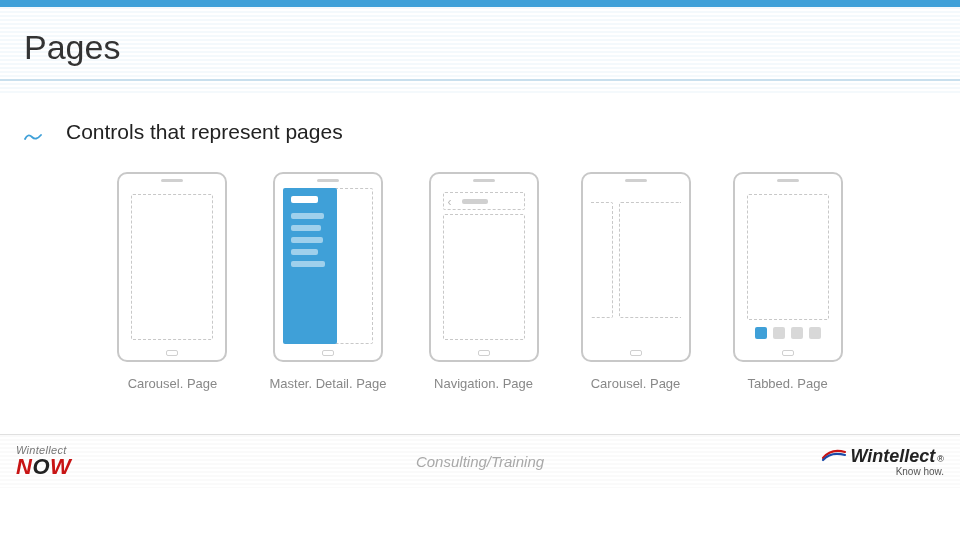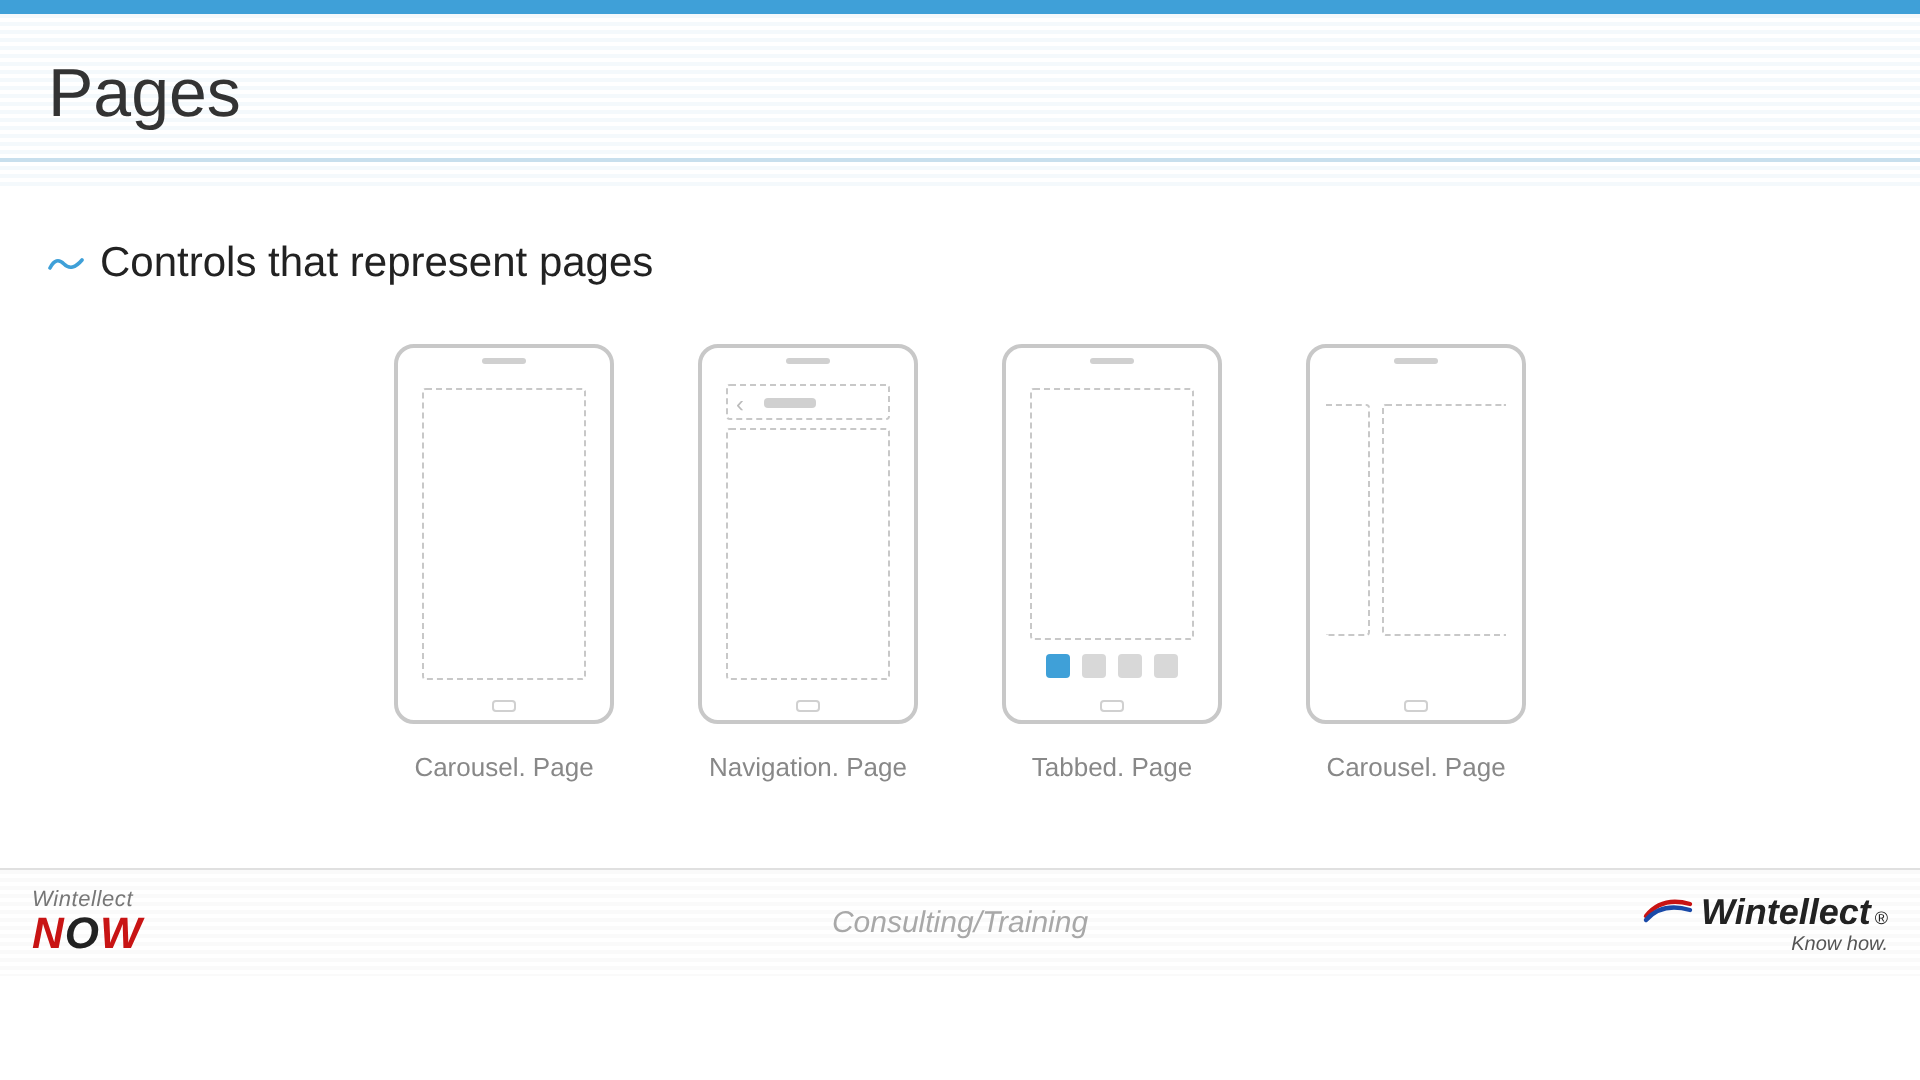--- a/index.html
+++ b/index.html
@@ -3,21 +3,21 @@
 <meta charset="utf-8">
 <style>
   * { box-sizing: border-box; margin: 0; padding: 0; }
   html, body { width: 960px; height: 540px; font-family: "Segoe UI", Arial, sans-serif; background: #fff; overflow: hidden; }
   .slide { position: relative; width: 960px; height: 488px; }
   .top-accent { height: 7px; background: #3fa0d8; position: absolute; top: 0; left: 0; right: 0; }
   .stripe-band { position: absolute; top: 7px; left: 0; right: 0; height: 86px;
     background: repeating-linear-gradient(#f4f9fc 0 2px, #ffffff 2px 4px); }
   .title { position: absolute; top: 28px; left: 24px; font-size: 34px; font-weight: 300; color: #333; }
   .title-rule { position: absolute; top: 79px; left: 0; right: 0; height: 2px; background: #c8dfed; }
-  .bullet-row { position: absolute; top: 120px; left: 24px; display: flex; align-items: center; gap: 8px; }
+  .bullet-row { position: absolute; top: 120px; left: 24px; display: flex; align-items: flex-end; gap: 24px; }
   .bullet-icon { width: 18px; height: 14px; position: relative; flex: none; }
   .bullet-icon svg { display: block; }
   .bullet-text { font-size: 21px; color: #222; }
   .diagram { position: absolute; top: 172px; left: 0; right: 0; display: flex; justify-content: center; gap: 42px; }
   .col { display: flex; flex-direction: column; align-items: center; gap: 14px; }
   .phone { width: 110px; height: 190px; border: 2px solid #c8c8c8; border-radius: 10px; background: #fff; position: relative; padding: 14px 8px 16px 8px; }
   .phone .ear { position: absolute; top: 5px; left: 50%; transform: translateX(-50%); width: 22px; height: 3px; background: #d0d0d0; border-radius: 2px; }
   .phone .home { position: absolute; bottom: 4px; left: 50%; transform: translateX(-50%); width: 12px; height: 6px; border: 1.5px solid #d0d0d0; border-radius: 2px; }
   .screen { width: 100%; height: 100%; position: relative; }
   .dashed { border: 1.5px dashed #c8c8c8; border-radius: 2px; }
@@ -57,21 +57,21 @@
   .logo-left .w { font-size: 11px; font-style: italic; color: #777; letter-spacing: 0.3px; }
   .logo-left .n { font-size: 22px; font-weight: 800; font-style: italic; letter-spacing: 0.5px; }
   .logo-left .n .red { color: #c81414; }
   .logo-left .n .blk { color: #222; }
   .footer-center { color: #a8a8a8; font-size: 15px; font-style: italic; position: absolute; left: 50%; transform: translateX(-50%); }
   .logo-right { display: flex; flex-direction: column; align-items: flex-end; line-height: 1; }
   .logo-right .row1 { display: flex; align-items: baseline; gap: 2px; }
   .logo-right .swoosh { display:inline-block; margin-right:2px; }
   .logo-right .brand { font-size: 18px; font-weight: 700; font-style: italic; color: #222; }
   .logo-right .reg { font-size: 9px; color: #222; vertical-align: super; }
-  .logo-right .tag { font-size: 10px; font-style: italic; color: #555; margin-top: 2px; }
+  .logo-right .tag { font-size: 10px; color: #555; margin-top: 2px; }
 </style>
 </head>
 <body>
 
 <div class="slide">
   <div class="top-accent"></div>
   <div class="stripe-band"></div>
   <div class="title">Pages</div>
   <div class="title-rule"></div>
 
@@ -90,63 +90,81 @@
       <div class="phone">
         <div class="ear"></div>
         <div class="screen">
           <div class="dashed content-box"></div>
         </div>
         <div class="home"></div>
       </div>
       <div class="caption">Carousel. Page</div>
     </div>
 
+    <div class="col">
+      <div class="phone">
+        <div class="ear"></div>
+        <div class="screen">
+          <div class="dashed md-detail"></div>
+          <div class="md-master">
+            <div class="md-line hl"></div>
+            <div class="md-line s1"></div>
+            <div class="md-line s2"></div>
+            <div class="md-line s3"></div>
+            <div class="md-line s4"></div>
+            <div class="md-line s5"></div>
+          </div>
+        </div>
+        <div class="home"></div>
+      </div>
+      <div class="caption">Master. Detail. Page</div>
+    </div>
 
     <div class="col">
       <div class="phone">
         <div class="ear"></div>
         <div class="screen">
           <div class="dashed nav-bar">
             <span class="nav-back">‹</span>
             <span class="nav-title"></span>
           </div>
           <div class="dashed nav-body"></div>
         </div>
         <div class="home"></div>
       </div>
       <div class="caption">Navigation. Page</div>
     </div>
 
     <div class="col">
       <div class="phone">
         <div class="ear"></div>
         <div class="screen">
+          <div class="dashed car-a"></div>
+          <div class="dashed car-b"></div>
+        </div>
+        <div class="home"></div>
+      </div>
+      <div class="caption">Carousel. Page</div>
+    </div>
+
+    <div class="col">
+      <div class="phone">
+        <div class="ear"></div>
+        <div class="screen">
           <div class="dashed tab-body"></div>
           <div class="tab-strip">
             <div class="tab-dot active"></div>
             <div class="tab-dot"></div>
             <div class="tab-dot"></div>
             <div class="tab-dot"></div>
           </div>
         </div>
         <div class="home"></div>
       </div>
       <div class="caption">Tabbed. Page</div>
-    </div>
-
-    <div class="col">
-      <div class="phone">
-        <div class="ear"></div>
-        <div class="screen">
-          <div class="dashed car-a"></div>
-          <div class="dashed car-b"></div>
-        </div>
-        <div class="home"></div>
-      </div>
-      <div class="caption">Carousel. Page</div>
     </div>
 
   </div>
 
   <div class="footer">
     <div class="logo-left">
       <span class="w">Wintellect</span>
       <span class="n">
         <span class="red">N</span><span class="blk">O</span><span class="red">W</span>
       </span>

